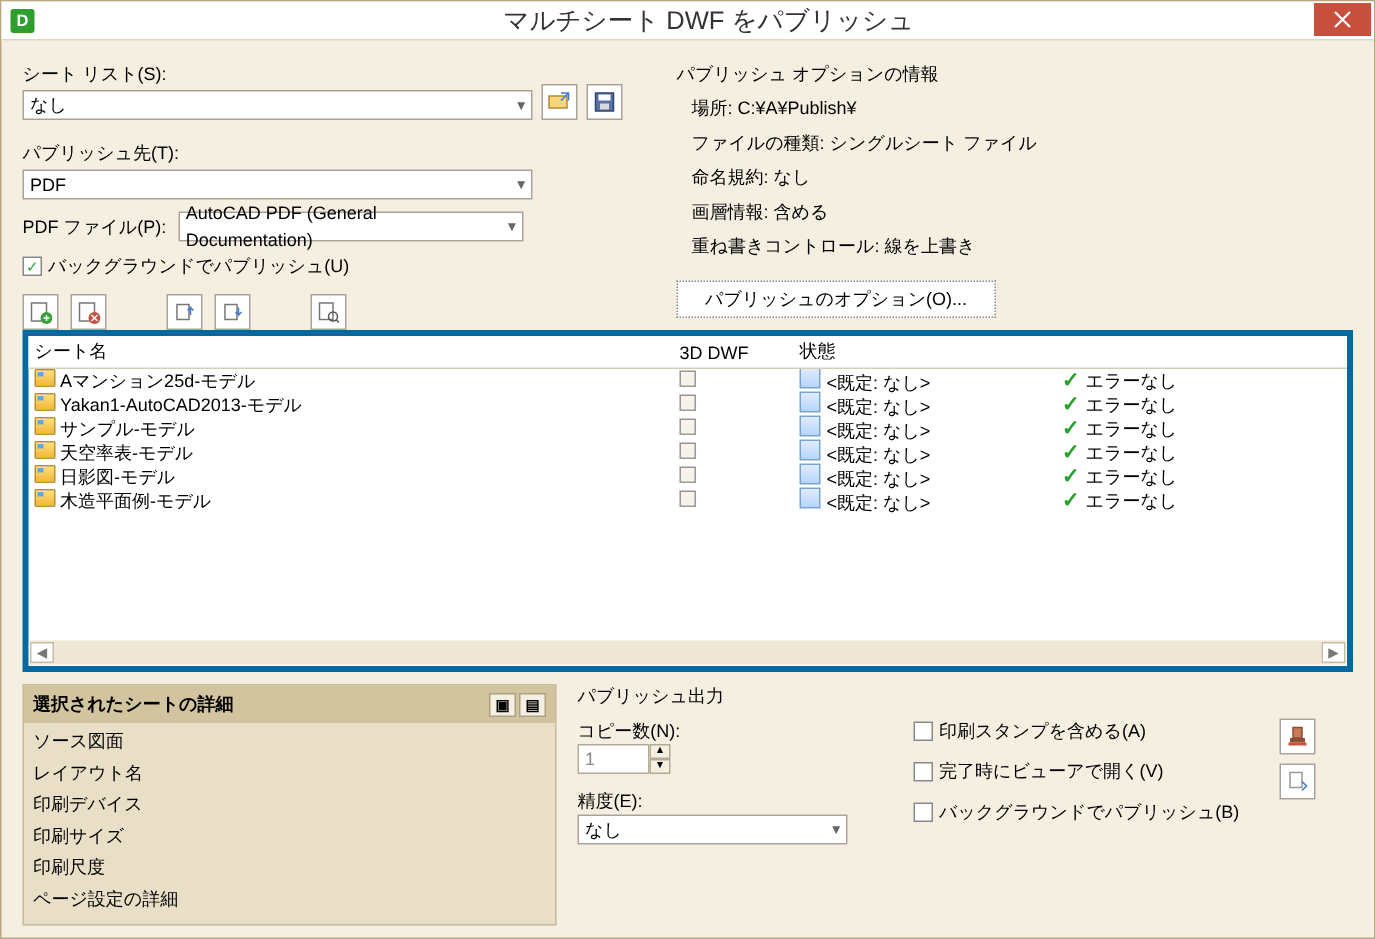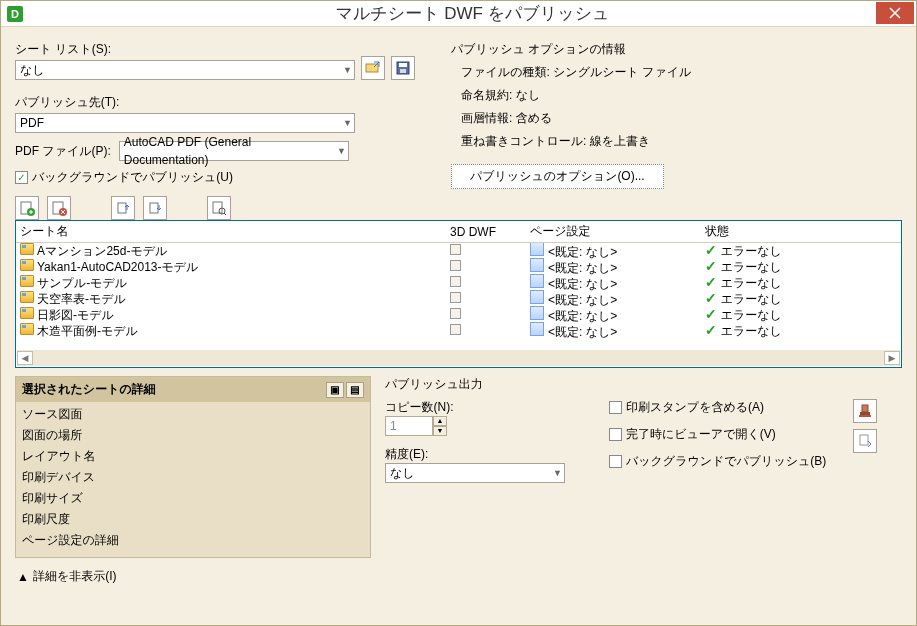--- a/index.html
+++ b/index.html
@@ -29,21 +29,21 @@
   .row-sl { display:flex; align-items:flex-end; gap:6px; margin-bottom:6px;}
   .iconbtn { width:24px; height:24px; background:#fff; border:1px solid #a9a097; display:inline-flex; align-items:center; justify-content:center; cursor:pointer; }
   .row-preset { display:flex; align-items:center; gap:8px; margin-bottom:8px;}
   .row-preset .dropdown { width: 230px; margin-bottom:0; }
   .checkbox-row { display:flex; align-items:center; gap:4px; margin-bottom:10px;}
   .checkbox { width:13px; height:13px; border:1px solid #888; background:#fff; display:inline-flex; align-items:center; justify-content:center; font-size:10px; color:#2e9e2e;}
   .toolbar { display:flex; gap:8px; }
   .toolbar .gap { width:24px; }
   .info-group .row { margin-bottom:6px; }
   .optbtn { display:inline-block; border:1px dotted #888; background:#fff; padding:3px 18px; cursor:pointer; margin-top:8px; }
-  .sheet-area { margin: 0 14px; border:1px solid #0369a1; background:#fff; height:148px; position:relative; }
+  .sheet-area { margin: 0 14px; border:4px solid #0369a1; background:#fff; height:228px; position:relative; }
   .sheet-header { background:#fff; display:flex; border-bottom:1px solid #d6cdb8; height:22px; align-items:center; padding-left:4px;}
   .col-name { flex: 0 0 430px; }
   .col-3d { flex: 0 0 80px; }
   .col-page { flex: 0 0 175px; }
   .col-state { flex: 1; }
   .sheet-body { overflow:auto; height:148px; }
   .sheet-row { display:flex; align-items:center; height:16px; padding-left:4px;}
   .sheet-row .fi { width:14px; height:12px; margin-right:3px; display:inline-block; background:linear-gradient(#ffe27a,#f0b53a); border:1px solid #b7912b; border-radius:1px; position:relative;}
   .sheet-row .fi::after { content:""; position:absolute; left:1px; top:1px; width:4px; height:3px; background:#5aa9e6; }
   .cbx { width:11px; height:11px; border:1px solid #999; background:#f7f3ea; display:inline-block; }
@@ -167,34 +167,34 @@
               <circle cx="11" cy="11" r="3" fill="none" stroke="#555"></circle>
               <path d="M13 13 L15 15" stroke="#555"></path>
             </svg>
           </div>
       </div>
     </div>
 
     <div class="right">
       <div class="info-group">
         <div class="row">パブリッシュ オプションの情報</div>
+        <div class="row" style="padding-left:10px"><span>場所: </span><span>C:¥A¥Publish¥</span></div>
         <div class="row" style="padding-left:10px"><span>ファイルの種類: </span><span>シングルシート ファイル</span></div>
         <div class="row" style="padding-left:10px"><span>命名規約: </span><span>なし</span></div>
         <div class="row" style="padding-left:10px"><span>画層情報: </span><span>含める</span></div>
         <div class="row" style="padding-left:10px"><span>重ね書きコントロール: </span><span>線を上書き</span></div>
         <div class="optbtn">パブリッシュのオプション(O)...</div>
       </div>
     </div>
   </div>
 
   <div class="sheet-area">
     <div class="sheet-header">
       <div class="col-name">シート名</div>
       <div class="col-3d">3D DWF</div>
-      <div class="col-page">ページ設定</div>
       <div class="col-state">状態</div>
     </div>
     <div class="sheet-body" id="sheet-body">
         <div class="sheet-row">
           <div class="col-name"><span class="fi"></span><span>Aマンション25d-モデル</span></div>
           <div class="col-3d"><span class="cbx"></span></div>
           <div class="col-page"><span class="pgicon"></span><span>&lt;既定: なし&gt;</span></div>
           <div class="col-state"><span class="chk">✓</span><span>エラーなし</span></div>
         </div>
         <div class="sheet-row">
@@ -239,21 +239,20 @@
     <div class="detail">
       <div class="detail-header">
         <span>選択されたシートの詳細</span>
         <span class="hicons">
           <span>▣</span>
           <span>▤</span>
         </span>
       </div>
       <div class="detail-body" id="detail-body">
           <div>ソース図面</div>
-          <div>図面の場所</div>
           <div>レイアウト名</div>
           <div>印刷デバイス</div>
           <div>印刷サイズ</div>
           <div>印刷尺度</div>
           <div>ページ設定の詳細</div>
         </div>
     </div>
 
     <div class="output">
       <div>パブリッシュ出力</div>

